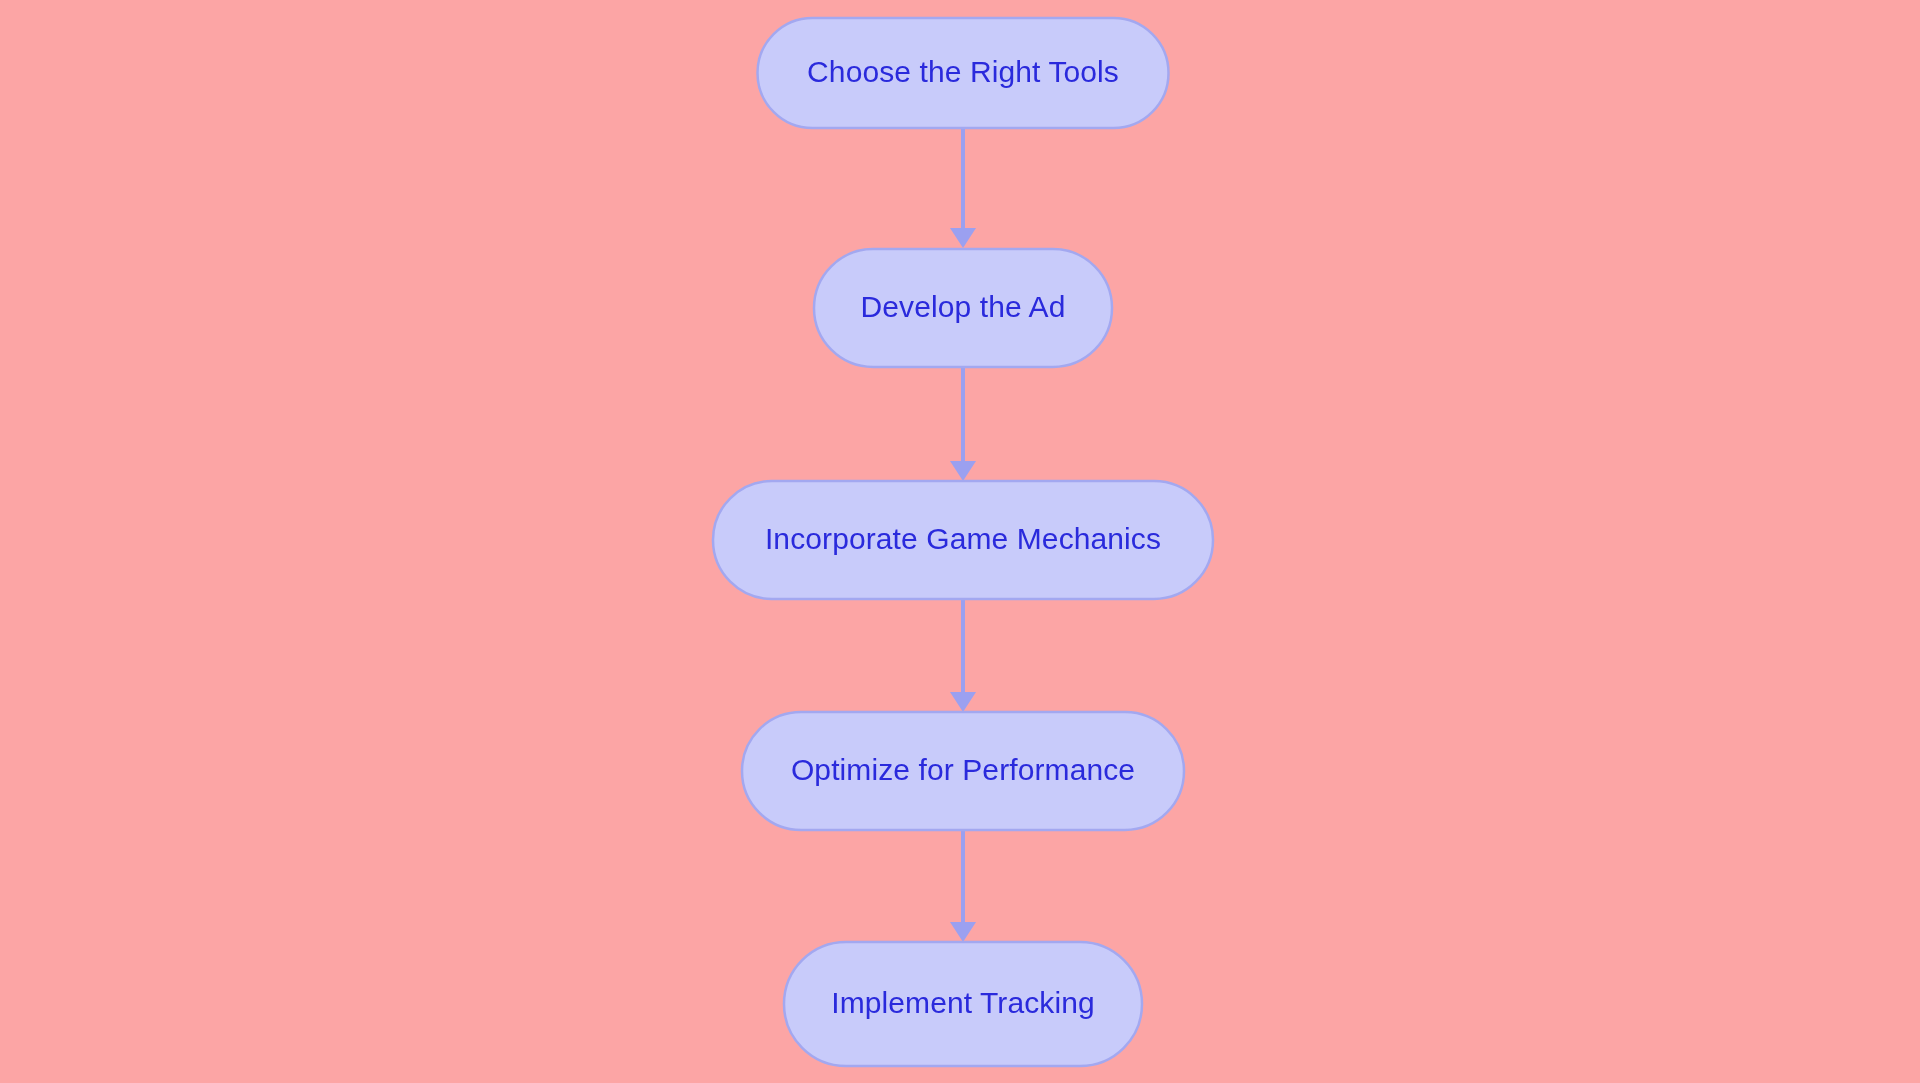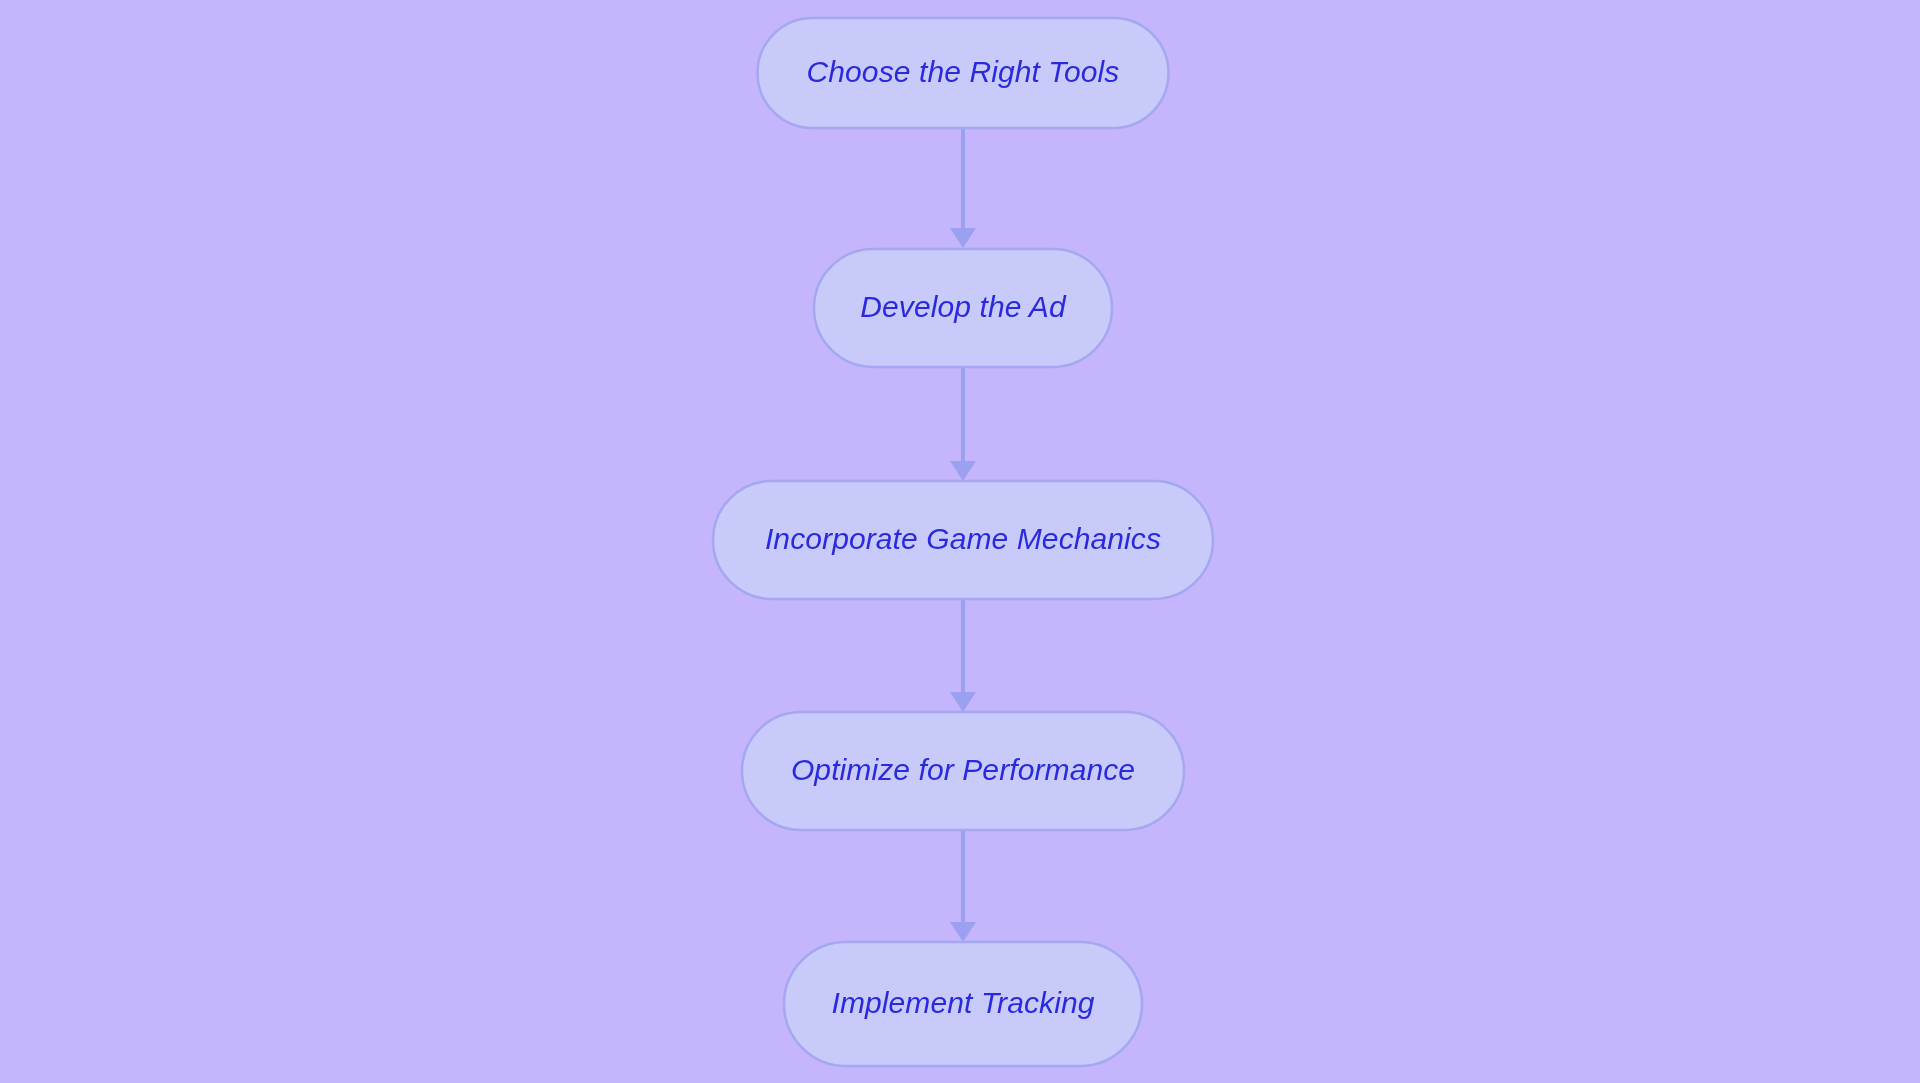--- a/index.html
+++ b/index.html
@@ -40,21 +40,21 @@
   .connector-line {
     stroke-linecap: butt;
   }
   .connector-head {
     stroke: none;
   }
 </style>
 </head>
 <body>
 
-<div id="canvas" style="background: #c4b5fd; font-style: italic;">
+<div id="canvas" style="background: #fca5a5;">
   <svg id="flow-svg" viewBox="0 0 1920 1083" xmlns="http://www.w3.org/2000/svg">
     <g id="edges-layer">
         <g>
           <line x1="963" y1="128" x2="963" y2="228" stroke="#9ba0f0" stroke-width="4" class="connector-line"></line>
           <polygon points="950,228 976,228 963,248" fill="#9ba0f0" class="connector-head"></polygon>
         </g>
         <g>
           <line x1="963" y1="367" x2="963" y2="461" stroke="#9ba0f0" stroke-width="4" class="connector-line"></line>
           <polygon points="950,461 976,461 963,481" fill="#9ba0f0" class="connector-head"></polygon>
         </g>

